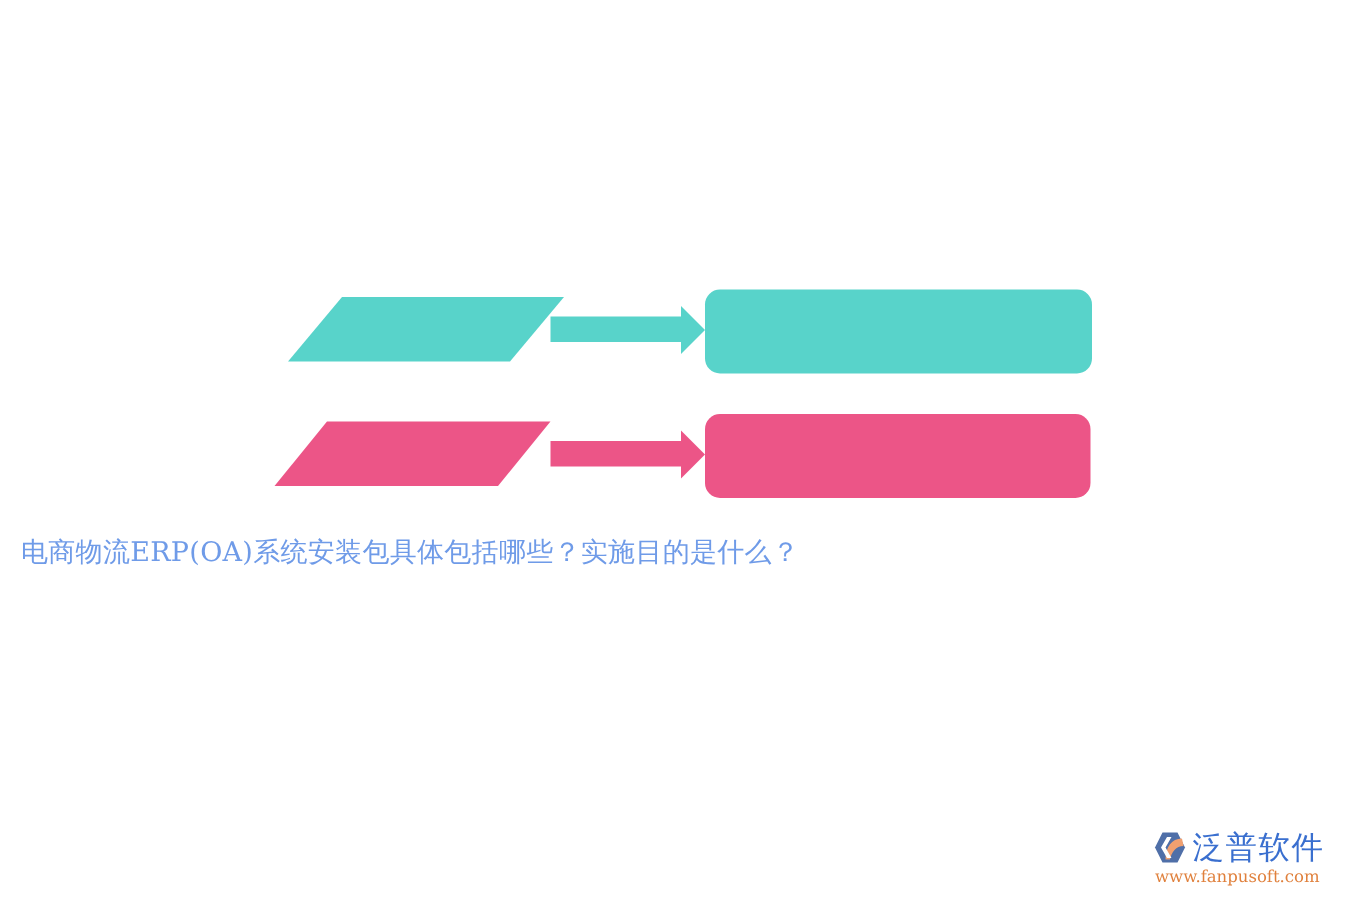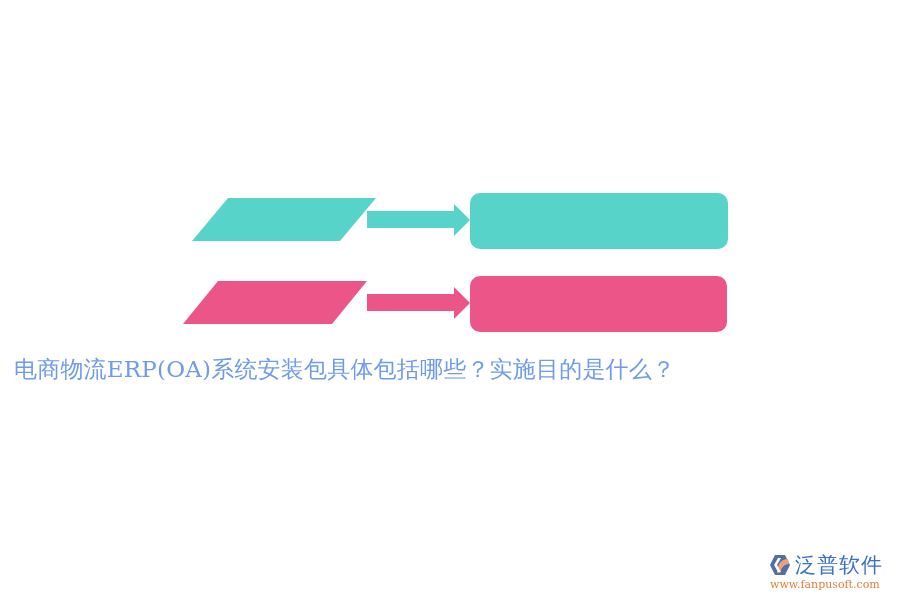--- a/index.html
+++ b/index.html
@@ -24,21 +24,21 @@
     .diagram svg {
       position: absolute;
       left: 0;
       top: 0;
     }
     .title {
       position: absolute;
       left: 14px;
       top: 349px;
       width: 886px;
-      font-size: 23px;
+      font-size: 18px;
       line-height: 40px;
       white-space: nowrap;
       letter-spacing: 0.2px;
       color: #6f9be8;
       font-family: "DejaVu Serif", "Liberation Serif", serif;
     }
     .logo {
       position: absolute;
       left: 768px;
       top: 551px;

